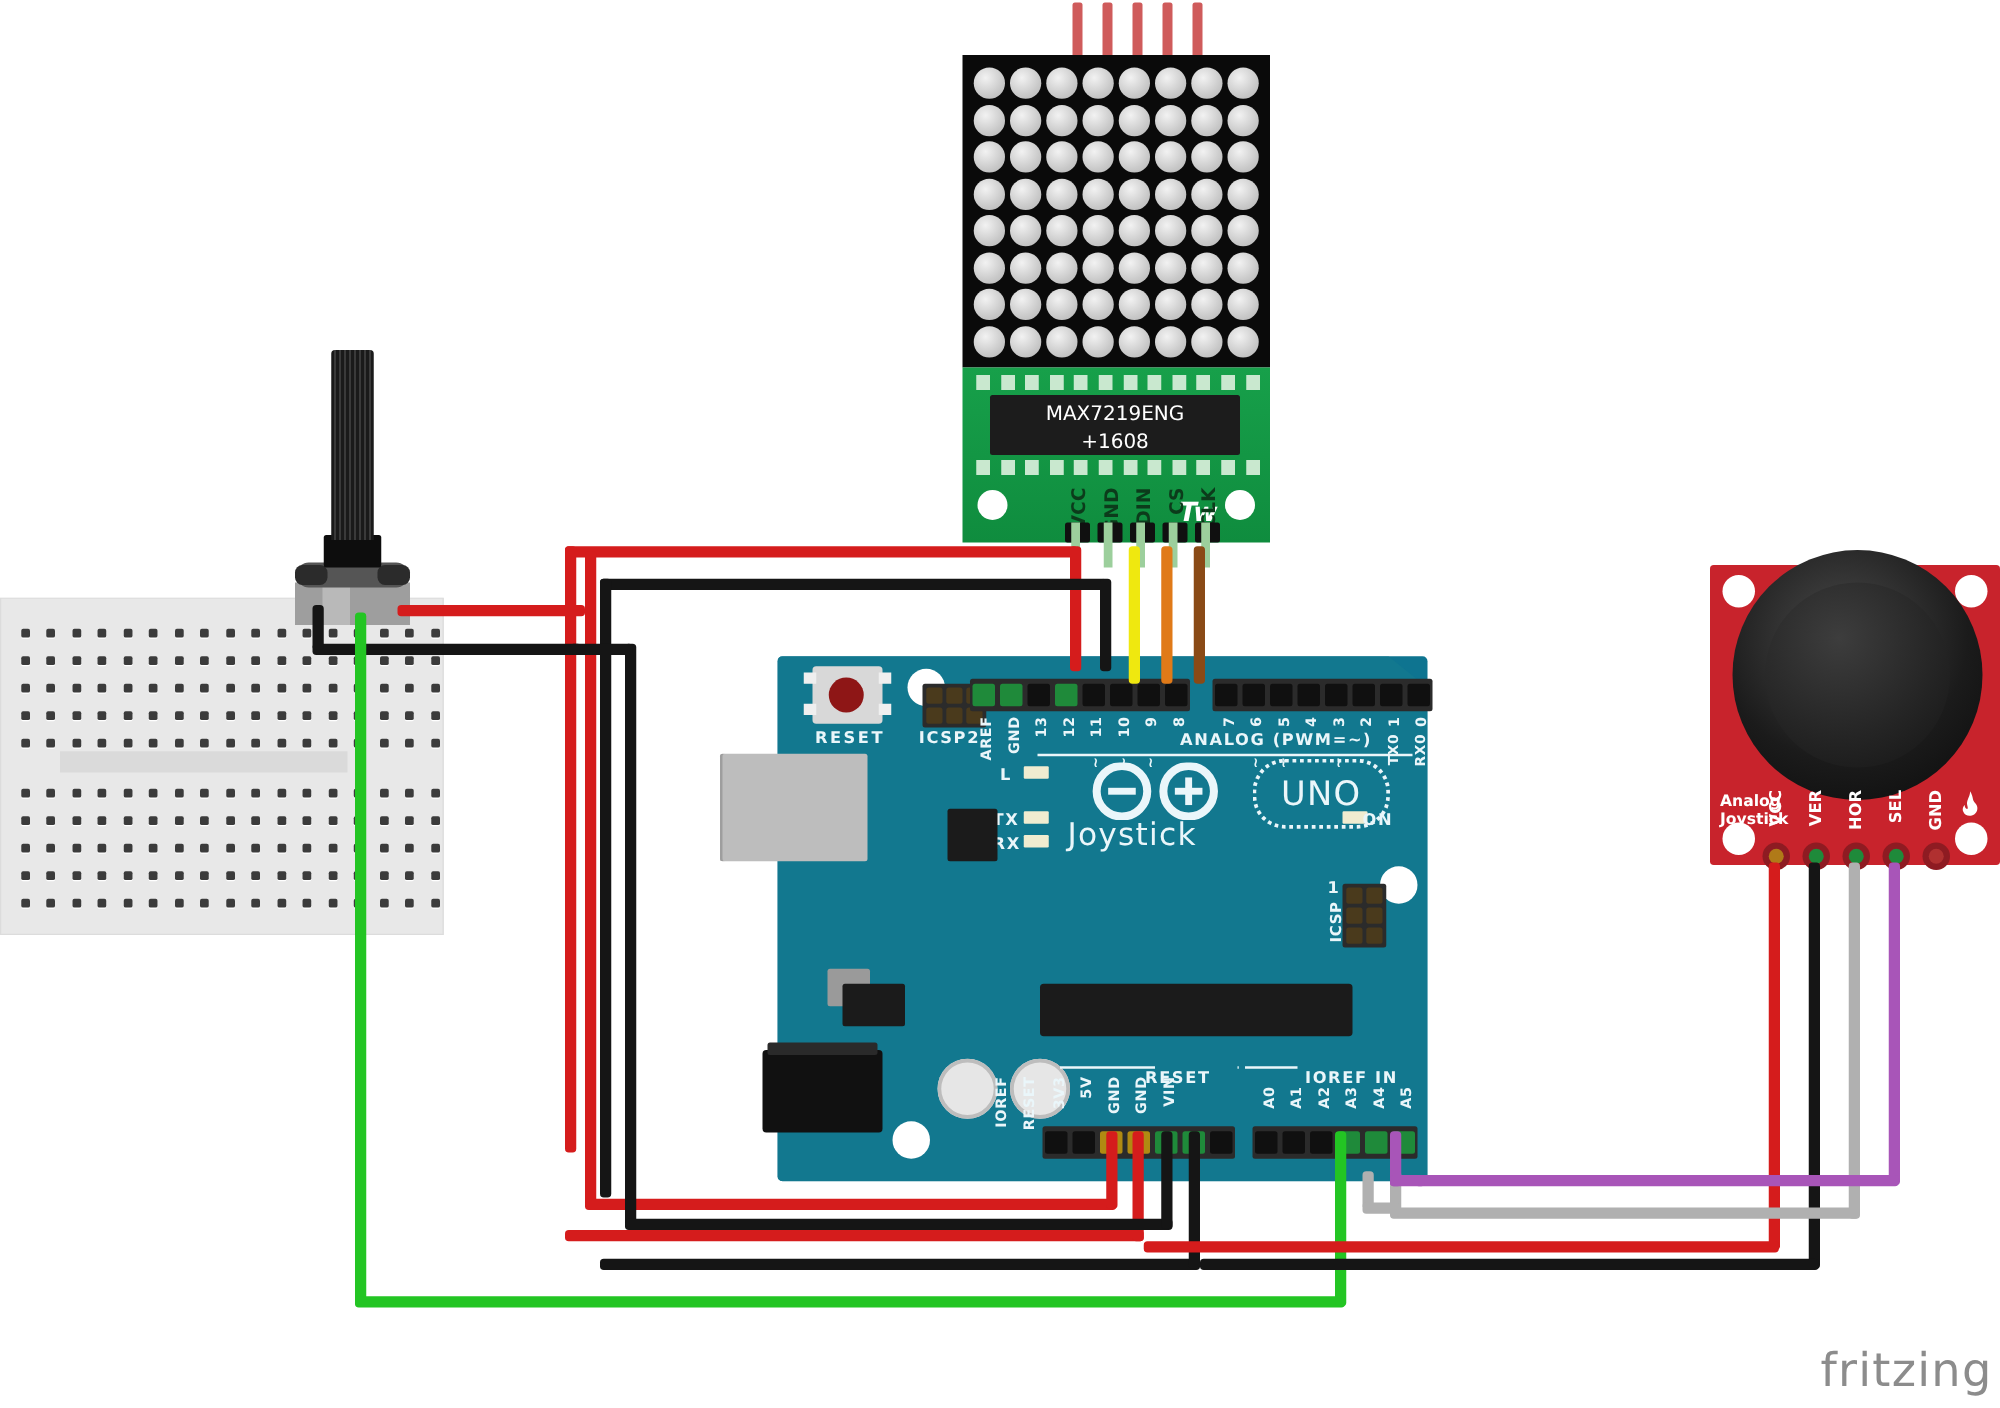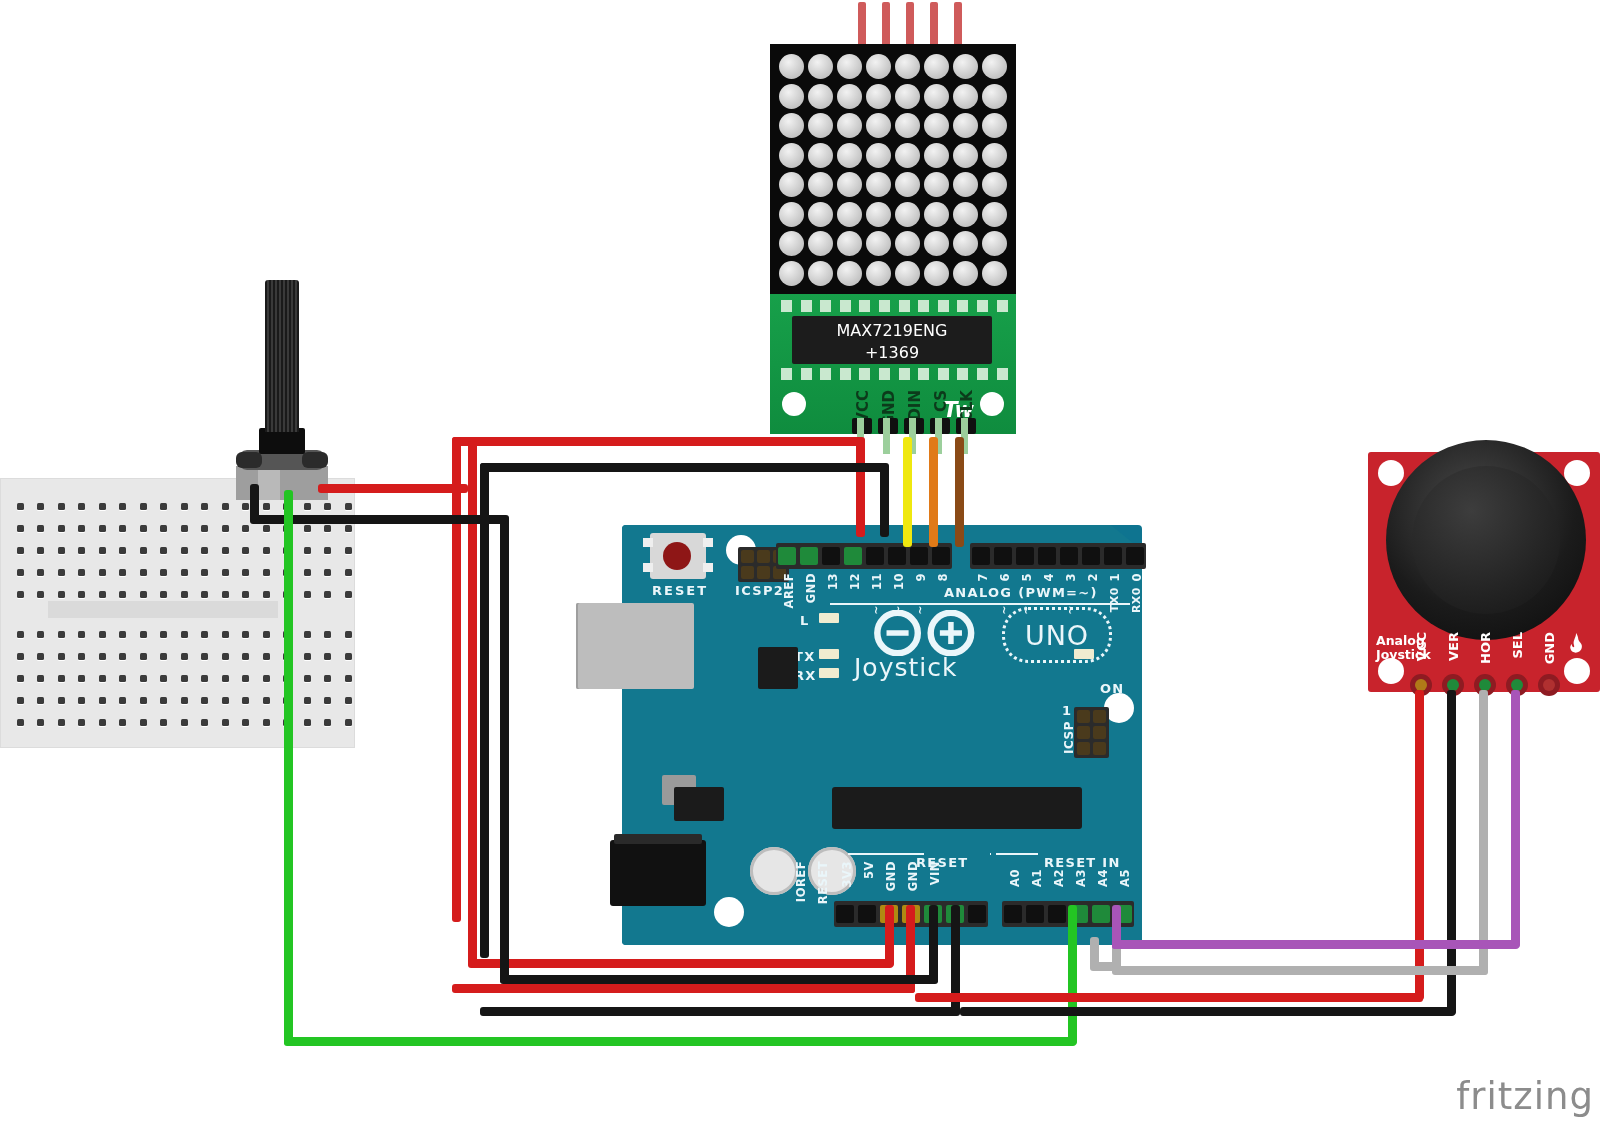--- a/index.html
+++ b/index.html
@@ -787,21 +787,21 @@
           <span class="pad"></span>
           <span class="pad"></span>
           <span class="pad"></span>
           <span class="pad"></span>
           <span class="pad"></span>
           <span class="pad"></span>
           <span class="pad"></span>
         </div>
       <div id="maxic">
         <div>MAX7219ENG</div>
-        <div>+1369</div>
+        <div>+1608</div>
       </div>
       <div class="padrow" style="top:74px;">
           <span class="pad"></span>
           <span class="pad"></span>
           <span class="pad"></span>
           <span class="pad"></span>
           <span class="pad"></span>
           <span class="pad"></span>
           <span class="pad"></span>
           <span class="pad"></span>
@@ -929,21 +929,21 @@
     <div id="ardtext">Joystick</div>
     <div id="ardtm">™</div>
 
     <div class="smled" style="left:197px;top:88px;"></div>
     <div class="hlabel" style="left:178px;top:88px;">L</div>
     <div class="smled" style="left:197px;top:124px;"></div>
     <div class="hlabel" style="left:172px;top:124px;">TX</div>
     <div class="smled" style="left:197px;top:143px;"></div>
     <div class="hlabel" style="left:172px;top:143px;">RX</div>
     <div class="smled" style="left:452px;top:124px;"></div>
-    <div class="hlabel" style="left:478px;top:124px;margin-top:32px;">ON</div>
+    <div class="hlabel" style="left:468px;top:124px;">ON</div>
 
     <div class="chip" style="left:136px;top:122px;width:40px;height:42px;"></div>
     <div class="chip" style="left:210px;top:262px;width:250px;height:42px;border-radius:3px;"></div>
 
     <div class="icsp v" style="left:452px;top:182px;">
       <i></i>
         <i></i>
         <i></i>
         <i></i>
         <i></i>
@@ -988,21 +988,21 @@
         <span class="hpin grn"></span>
       </div>
     <div id="analog-labels">
         <div class="plabel" style="left: 386px; top: 344px;">A0</div>
         <div class="plabel" style="left: 408px; top: 344px;">A1</div>
         <div class="plabel" style="left: 430px; top: 344px;">A2</div>
         <div class="plabel" style="left: 452px; top: 344px;">A3</div>
         <div class="plabel" style="left: 474px; top: 344px;">A4</div>
         <div class="plabel" style="left: 496px; top: 344px;">A5</div>
       </div>
-    <div class="hlabel" style="left:422px;top:330px;">RESET IN</div>
+    <div class="hlabel" style="left:422px;top:330px;">IOREF IN</div>
     <div class="wline" style="left:374px;top:328px;width:42px;"></div>
   </div>
 
   <div class="abs" id="joy">
     <div class="jhole" style="left:10px;top:8px;"></div>
     <div class="jhole" style="right:10px;top:8px;"></div>
     <div class="jhole" style="left:10px;top:206px;"></div>
     <div class="jhole" style="right:10px;top:206px;"></div>
     <div id="jstick"></div>
     <div id="jlabel">

